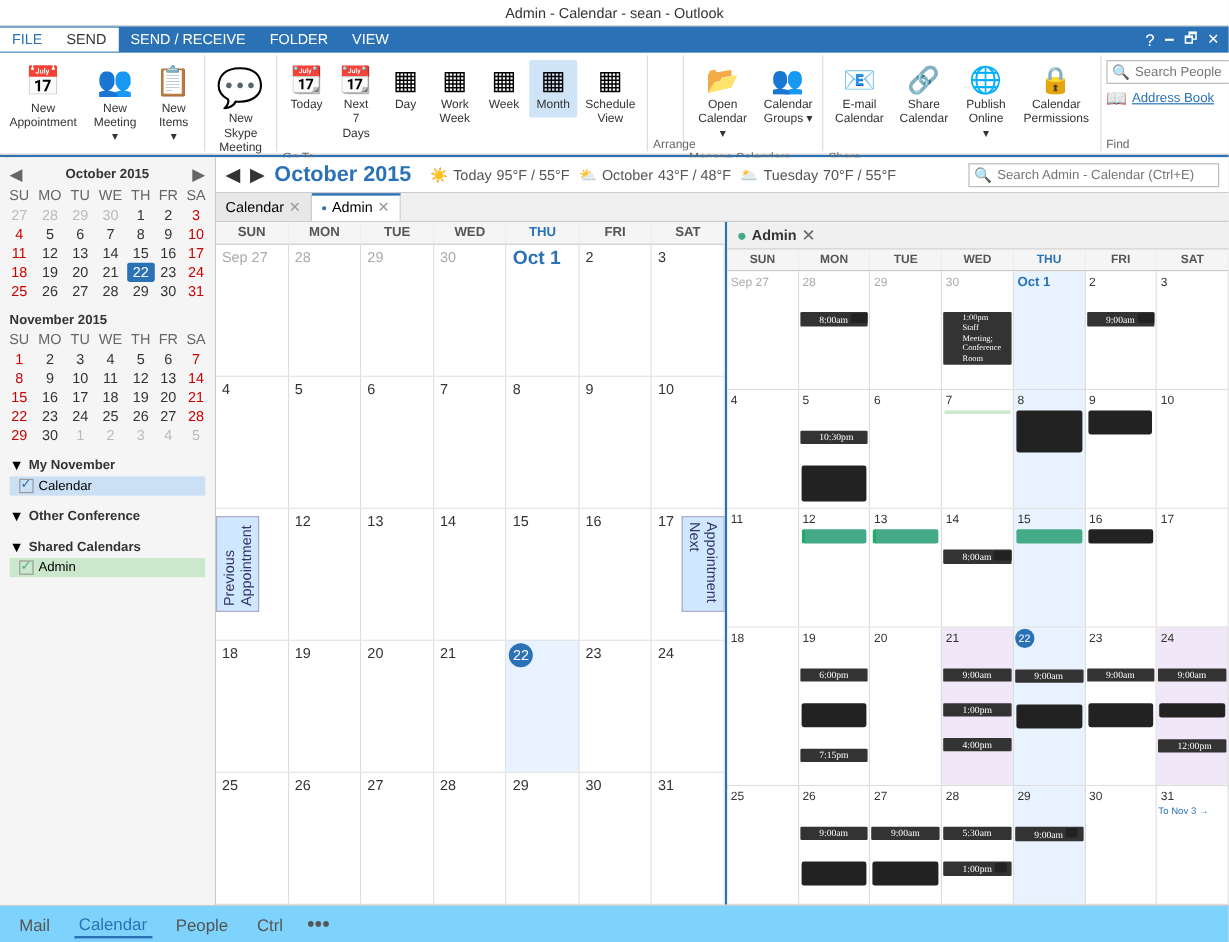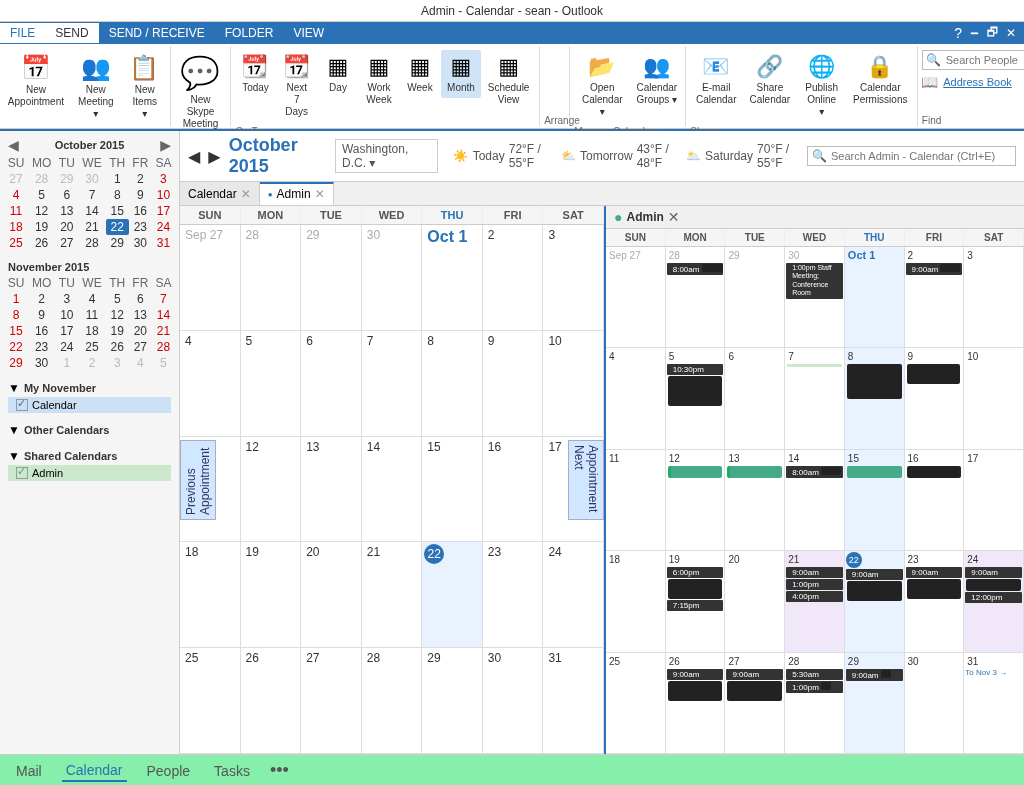--- a/index.html
+++ b/index.html
@@ -311,33 +311,34 @@
       justify-content: center;
       font-size: 9px;
     }
     .right-day-num.oct1-style {
       color: #2a72b5;
       font-weight: bold;
       font-size: 11px;
     }
     .rev-bar {
       font-size: 8px;
-      padding: 1px 6px;
+      padding: 1px 16px;
       border-radius: 1px;
-      margin: 1px 0;
+      margin: 18px 0;
       white-space: nowrap;
       overflow: hidden;
       color: #fff;
+      font-family: Liberation Serif, serif;
     }
     .rev-bar.dark { background: #333; }
 
     
     .bottom-nav {
       height: 32px;
-      background: #86efac;
+      background: #7dd3fc;
       border-top: 1px solid #ccc;
       display: flex;
       align-items: center;
       padding: 0 12px;
       gap: 16px;
     }
     .bottom-nav-item {
       font-size: 14px;
       color: #555;
       cursor: pointer;
@@ -636,21 +637,21 @@
       </div>
       <div class="sidebar-item active">
         <span class="checkbox checked"></span>
         <span class="item-label">Calendar</span>
       </div>
     </div>
 
     <div class="sidebar-section">
       <div class="sidebar-section-header">
         <span>▼</span>
-        <span class="label">Other Calendars</span>
+        <span class="label">Other Conference</span>
       </div>
     </div>
 
     <div class="sidebar-section">
       <div class="sidebar-section-header">
         <span>▼</span>
         <span class="label">Shared Calendars</span>
       </div>
       <div class="sidebar-item" style="background:#cce8cc;">
         <span class="checkbox checked green"></span>
@@ -658,35 +659,34 @@
       </div>
     </div>
   </div>
 
   <div class="calendar-area">
 
     <div class="cal-header-bar">
       <span class="cal-nav">◀</span>
       <span class="cal-nav">▶</span>
       <span class="cal-title">October 2015</span>
-      <span style="font-size:12px;color:#555;border:1px solid #ccc;padding:2px 6px;cursor:pointer;">Washington, D.C. ▾</span>
       <div class="weather-info">
         <div class="weather-item">
           <span>☀️</span>
           <span>Today</span>
-          <span>72°F / 55°F</span>
+          <span>95°F / 55°F</span>
         </div>
         <div class="weather-item">
           <span>⛅</span>
-          <span>Tomorrow</span>
+          <span>October</span>
           <span>43°F / 48°F</span>
         </div>
         <div class="weather-item">
           <span>🌥️</span>
-          <span>Saturday</span>
+          <span>Tuesday</span>
           <span>70°F / 55°F</span>
         </div>
       </div>
       <div class="cal-search">
         <span style="color:#888;margin-right:4px;">🔍</span>
         <input type="text" style="border: none; outline: none; font-size: 11px; width: 180px;" placeholder="Search Admin - Calendar (Ctrl+E)">
       </div>
     </div>
 
     <div class="tab-bar">
@@ -937,15 +937,15 @@
         </div>
       </div>
     </div>
   </div>
 </div>
 
 <div class="bottom-nav">
   <span class="bottom-nav-item">Mail</span>
   <span class="bottom-nav-item active">Calendar</span>
   <span class="bottom-nav-item">People</span>
-  <span class="bottom-nav-item">Tasks</span>
+  <span class="bottom-nav-item">Ctrl</span>
   <span class="more-btn">•••</span>
 </div>
 
 </body></html>

